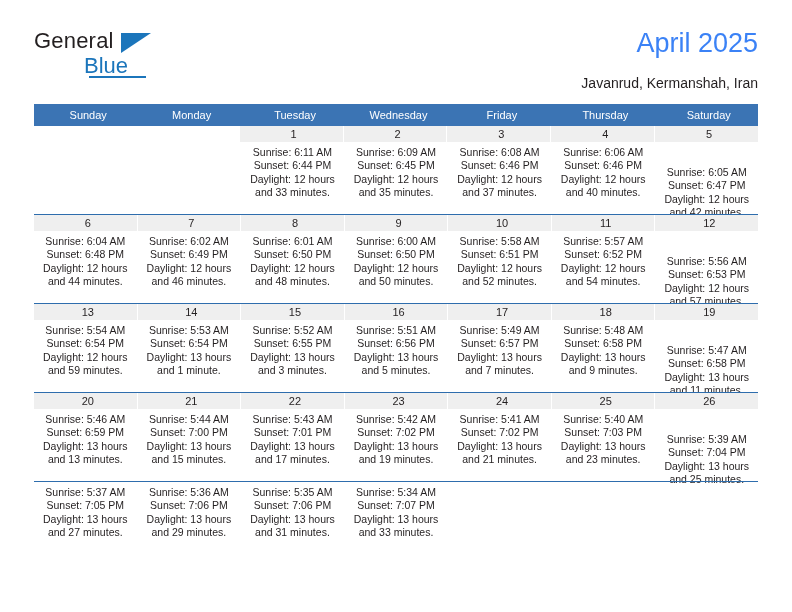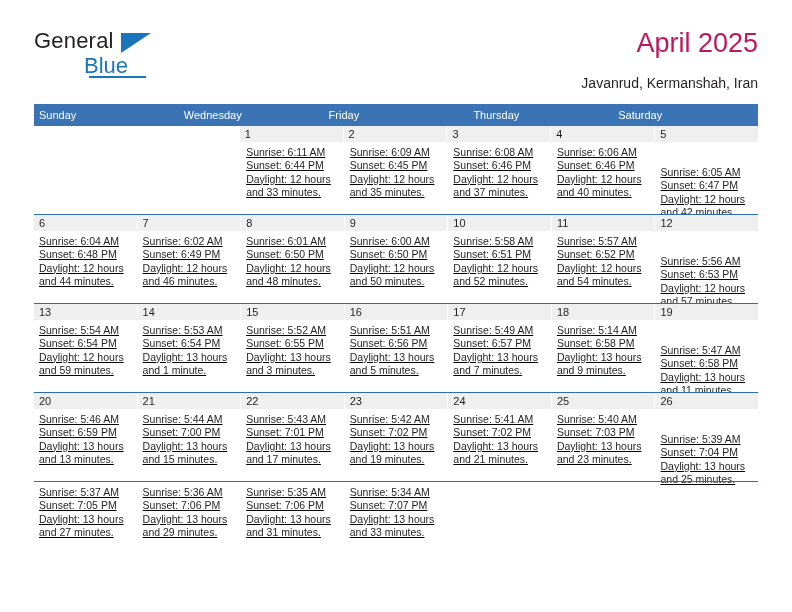--- a/index.html
+++ b/index.html
@@ -11,20 +11,21 @@
     height: 612px;
     background: #ffffff;
     font-family: "Liberation Sans", sans-serif;
     color: #000000;
     overflow: hidden;
   }
   .page {
     position: relative;
     width: 792px;
     height: 612px;
+    text-align: center;
   }
 
   
   .header {
     position: absolute;
     left: 34px;
     top: 28px;
     width: 724px;
     height: 70px;
   }
@@ -67,21 +68,21 @@
     top: 48px;
     width: 57px;
     height: 2px;
     background: #1b75bb;
   }
   .title {
     position: absolute;
     right: 0;
     top: 0;
     font-size: 27px;
-    color: #be185d;
+    color: #3b82f6;
     white-space: nowrap;
   }
   .subtitle {
     position: absolute;
     right: 0;
     top: 47px;
     font-size: 14px;
     color: #231f20;
     white-space: nowrap;
   }
@@ -132,21 +133,20 @@
   .num-cell.empty {
     background: #ffffff;
     border-right: none;
   }
   .num-cell:last-child {
     border-right: none;
   }
   .body-band {
     display: flex;
     height: 84px;
-    text-decoration: underline;
   }
   .body-cell {
     flex: 1 1 0;
     box-sizing: border-box;
     padding: 4px 5px 0 5px;
     font-size: 10.5px;
     line-height: 13.4px;
     color: #231f20;
     border-right: 1px solid #ffffff;
     background: #ffffff;
@@ -172,20 +172,22 @@
       <span class="logo-blue">Blue</span>
       <span class="logo-bar"></span>
     </div>
     <div class="title">April 2025</div>
     <div class="subtitle">Javanrud, Kermanshah, Iran</div>
   </div>
 
   <div class="calendar">
     <div class="weekday-row" id="weekday-row">
         <div class="weekday">Sunday</div>
+        <div class="weekday">Monday</div>
+        <div class="weekday">Tuesday</div>
         <div class="weekday">Wednesday</div>
         <div class="weekday">Friday</div>
         <div class="weekday">Thursday</div>
         <div class="weekday">Saturday</div>
       </div>
     <div id="weeks-container">
         <div class="week first">
           <div class="numbers-band">
             <div class="num-cell empty"></div>
             <div class="num-cell empty"></div>
@@ -320,21 +322,21 @@
               <div>Daylight: 13 hours</div>
               <div>and 5 minutes.</div>
             </div>
             <div class="body-cell">
               <div>Sunrise: 5:49 AM</div>
               <div>Sunset: 6:57 PM</div>
               <div>Daylight: 13 hours</div>
               <div>and 7 minutes.</div>
             </div>
             <div class="body-cell">
-              <div>Sunrise: 5:14 AM</div>
+              <div>Sunrise: 5:48 AM</div>
               <div>Sunset: 6:58 PM</div>
               <div>Daylight: 13 hours</div>
               <div>and 9 minutes.</div>
             </div>
             <div class="body-cell">
               <div>Sunrise: 5:47 AM</div>
               <div>Sunset: 6:58 PM</div>
               <div>Daylight: 13 hours</div>
               <div>and 11 minutes.</div>
             </div>

